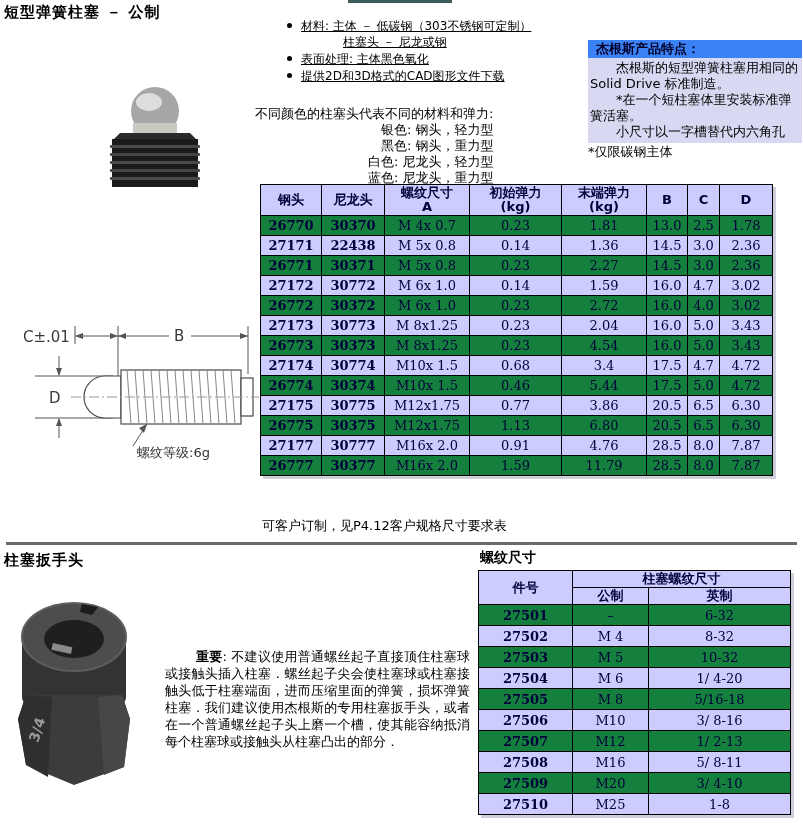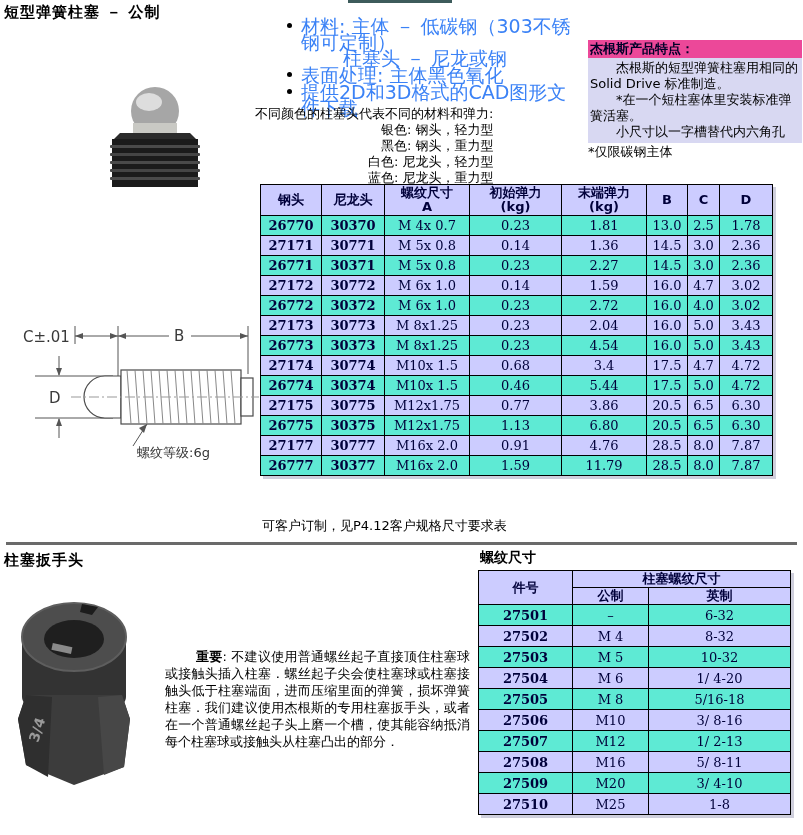--- a/index.html
+++ b/index.html
@@ -3,39 +3,39 @@
 <meta charset="utf-8">
 <style>
   * { margin:0; padding:0; box-sizing:border-box; }
   body { font-family:"DejaVu Sans","Liberation Sans",sans-serif; background:#fff; }
   #page { position:relative; width:803px; height:835px; background:#ffffff; overflow:hidden; color:#000; }
 
   .page-title { position:absolute; left:4px; top:3px; font-size:15px; font-weight:bold; letter-spacing:1px; color:#000; }
   .top-bar { position:absolute; left:348px; top:0; width:104px; height:3px; background:#3d5b5b; }
 
   
-  .spec-list { position:absolute; left:285px; top:18px; width:300px; list-style:none; font-size:19px; line-height:16px; color:#3b82f6; }
+  .spec-list { position:absolute; left:285px; top:18px; width:300px; list-style:none; font-size:12px; line-height:16px; color:#000000;text-decoration:underline; }
   .spec-list li { padding-left:16px; position:relative; margin-bottom:1px; }
   .spec-list li .dot { position:absolute; left:2px; top:5px; width:5px; height:5px; border-radius:50%; background:#000; }
   .spec-list .sub { display:block; padding-left:42px; }
 
   
   .color-note { position:absolute; left:255px; top:106px; font-size:13px; line-height:16px; color:#000;text-align:right; }
   .color-note .ind { padding-left:43px; }
 
   
   .feature-box { position:absolute; left:588px; top:40px; width:214px; font-size:13px; line-height:16px; }
-  .feature-box .hdr { background:#ec4899; color:#000028; font-weight:bold; padding:1px 2px; }
+  .feature-box .hdr { background:#3b82f6; color:#000028; font-weight:bold; padding:1px 8px; }
   .feature-box .bod { background:#d8d8f2; padding:2px 2px 3px 2px; }
   .feature-box .bod div { text-indent:26px; }
   .feature-footnote { position:absolute; left:588px; top:143px; font-size:13px; color:#000; }
 
   
   table { border-collapse:collapse; }
-  .data-table { position:absolute; background:#5eead4; box-shadow:3px 3px 0 #cfcfdc; }
+  .data-table { position:absolute; background:#15803d; box-shadow:3px 3px 0 #cfcfdc; }
   .data-table th, .data-table td { border:1px solid #000; text-align:center; color:#00003a; }
   .data-table th { background:#ccccff; font-weight:bold; font-size:13px; line-height:14px; padding:1px 0; }
   .data-table td { font-family:"DejaVu Serif","Liberation Serif",serif; font-size:13px; white-space:pre; }
   .data-table tbody tr:nth-child(even) { background:#ccccff; }
 
   .main-table { left:260px; top:184px; }
   .main-table td { height:20px; }
   .main-table td:nth-child(1), .main-table td:nth-child(2) { font-weight:bold; }
 
   .thread-table { left:478px; top:570px; }
@@ -181,21 +181,21 @@
           <td>30370</td>
           <td>M 4x 0.7</td>
           <td>0.23</td>
           <td>1.81</td>
           <td>13.0</td>
           <td>2.5</td>
           <td>1.78</td>
         </tr>
         <tr>
           <td>27171</td>
-          <td>30771</td>
+          <td>22438</td>
           <td>M 5x 0.8</td>
           <td>0.14</td>
           <td>1.36</td>
           <td>14.5</td>
           <td>3.0</td>
           <td>2.36</td>
         </tr>
         <tr>
           <td>26771</td>
           <td>30371</td>

